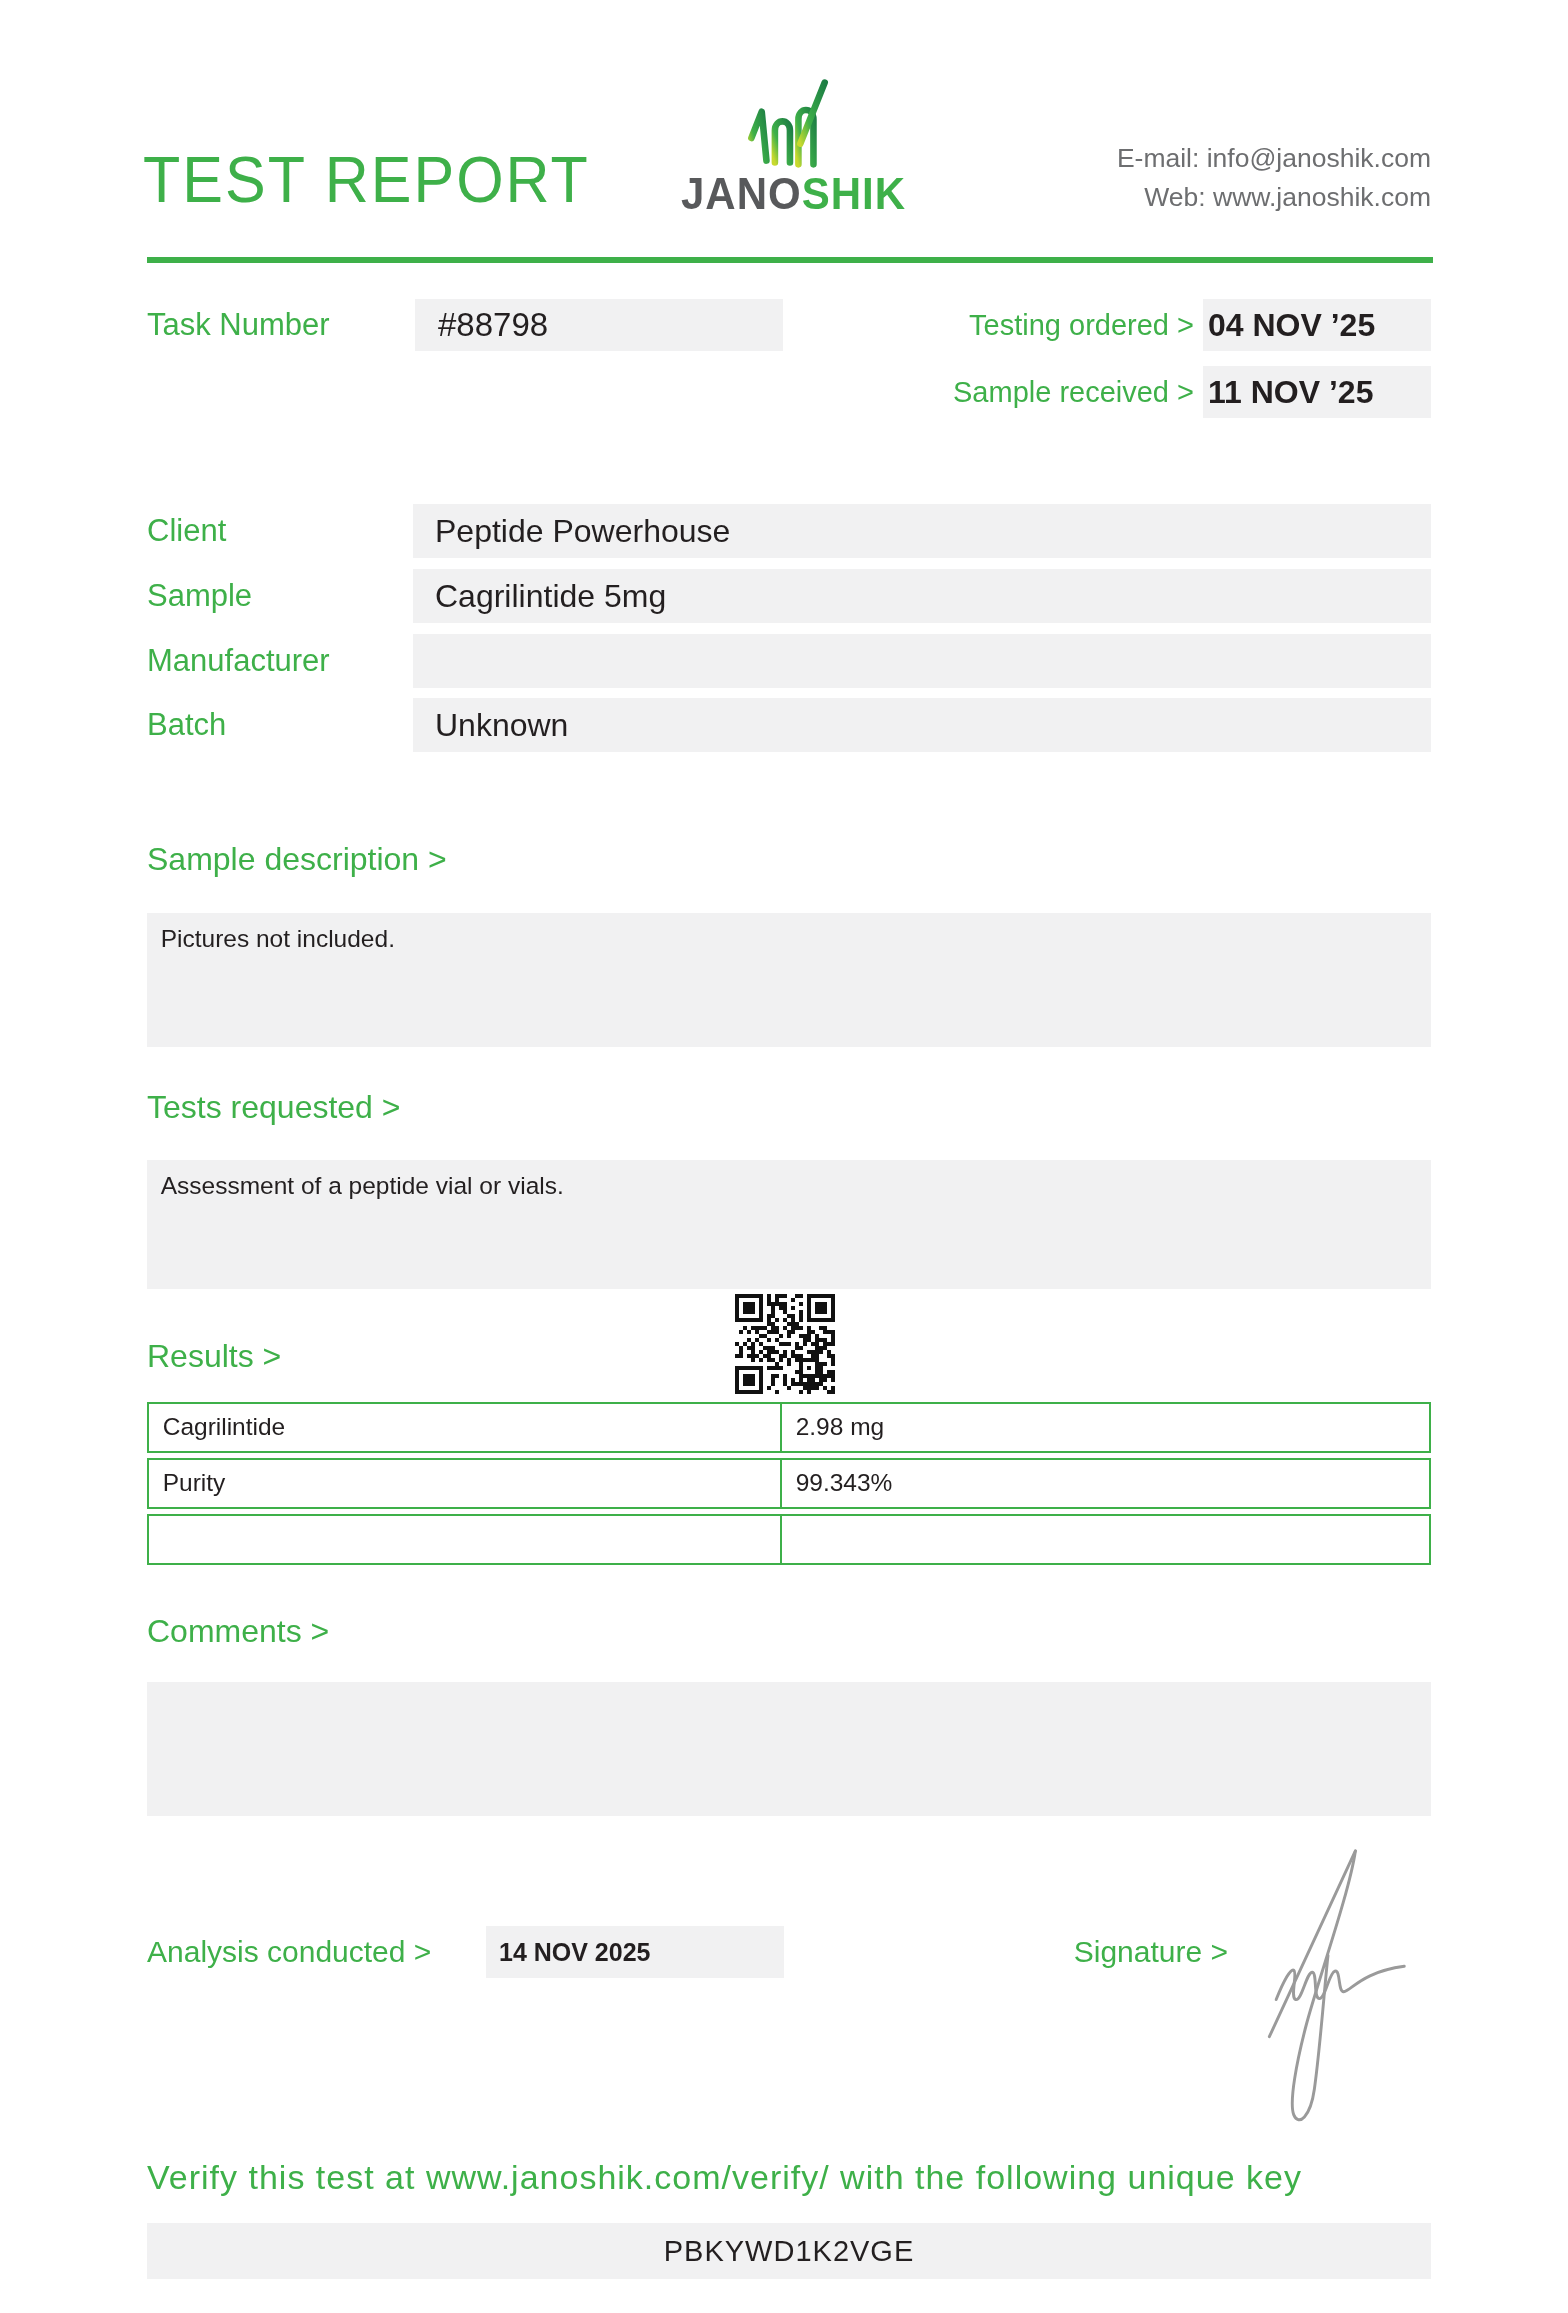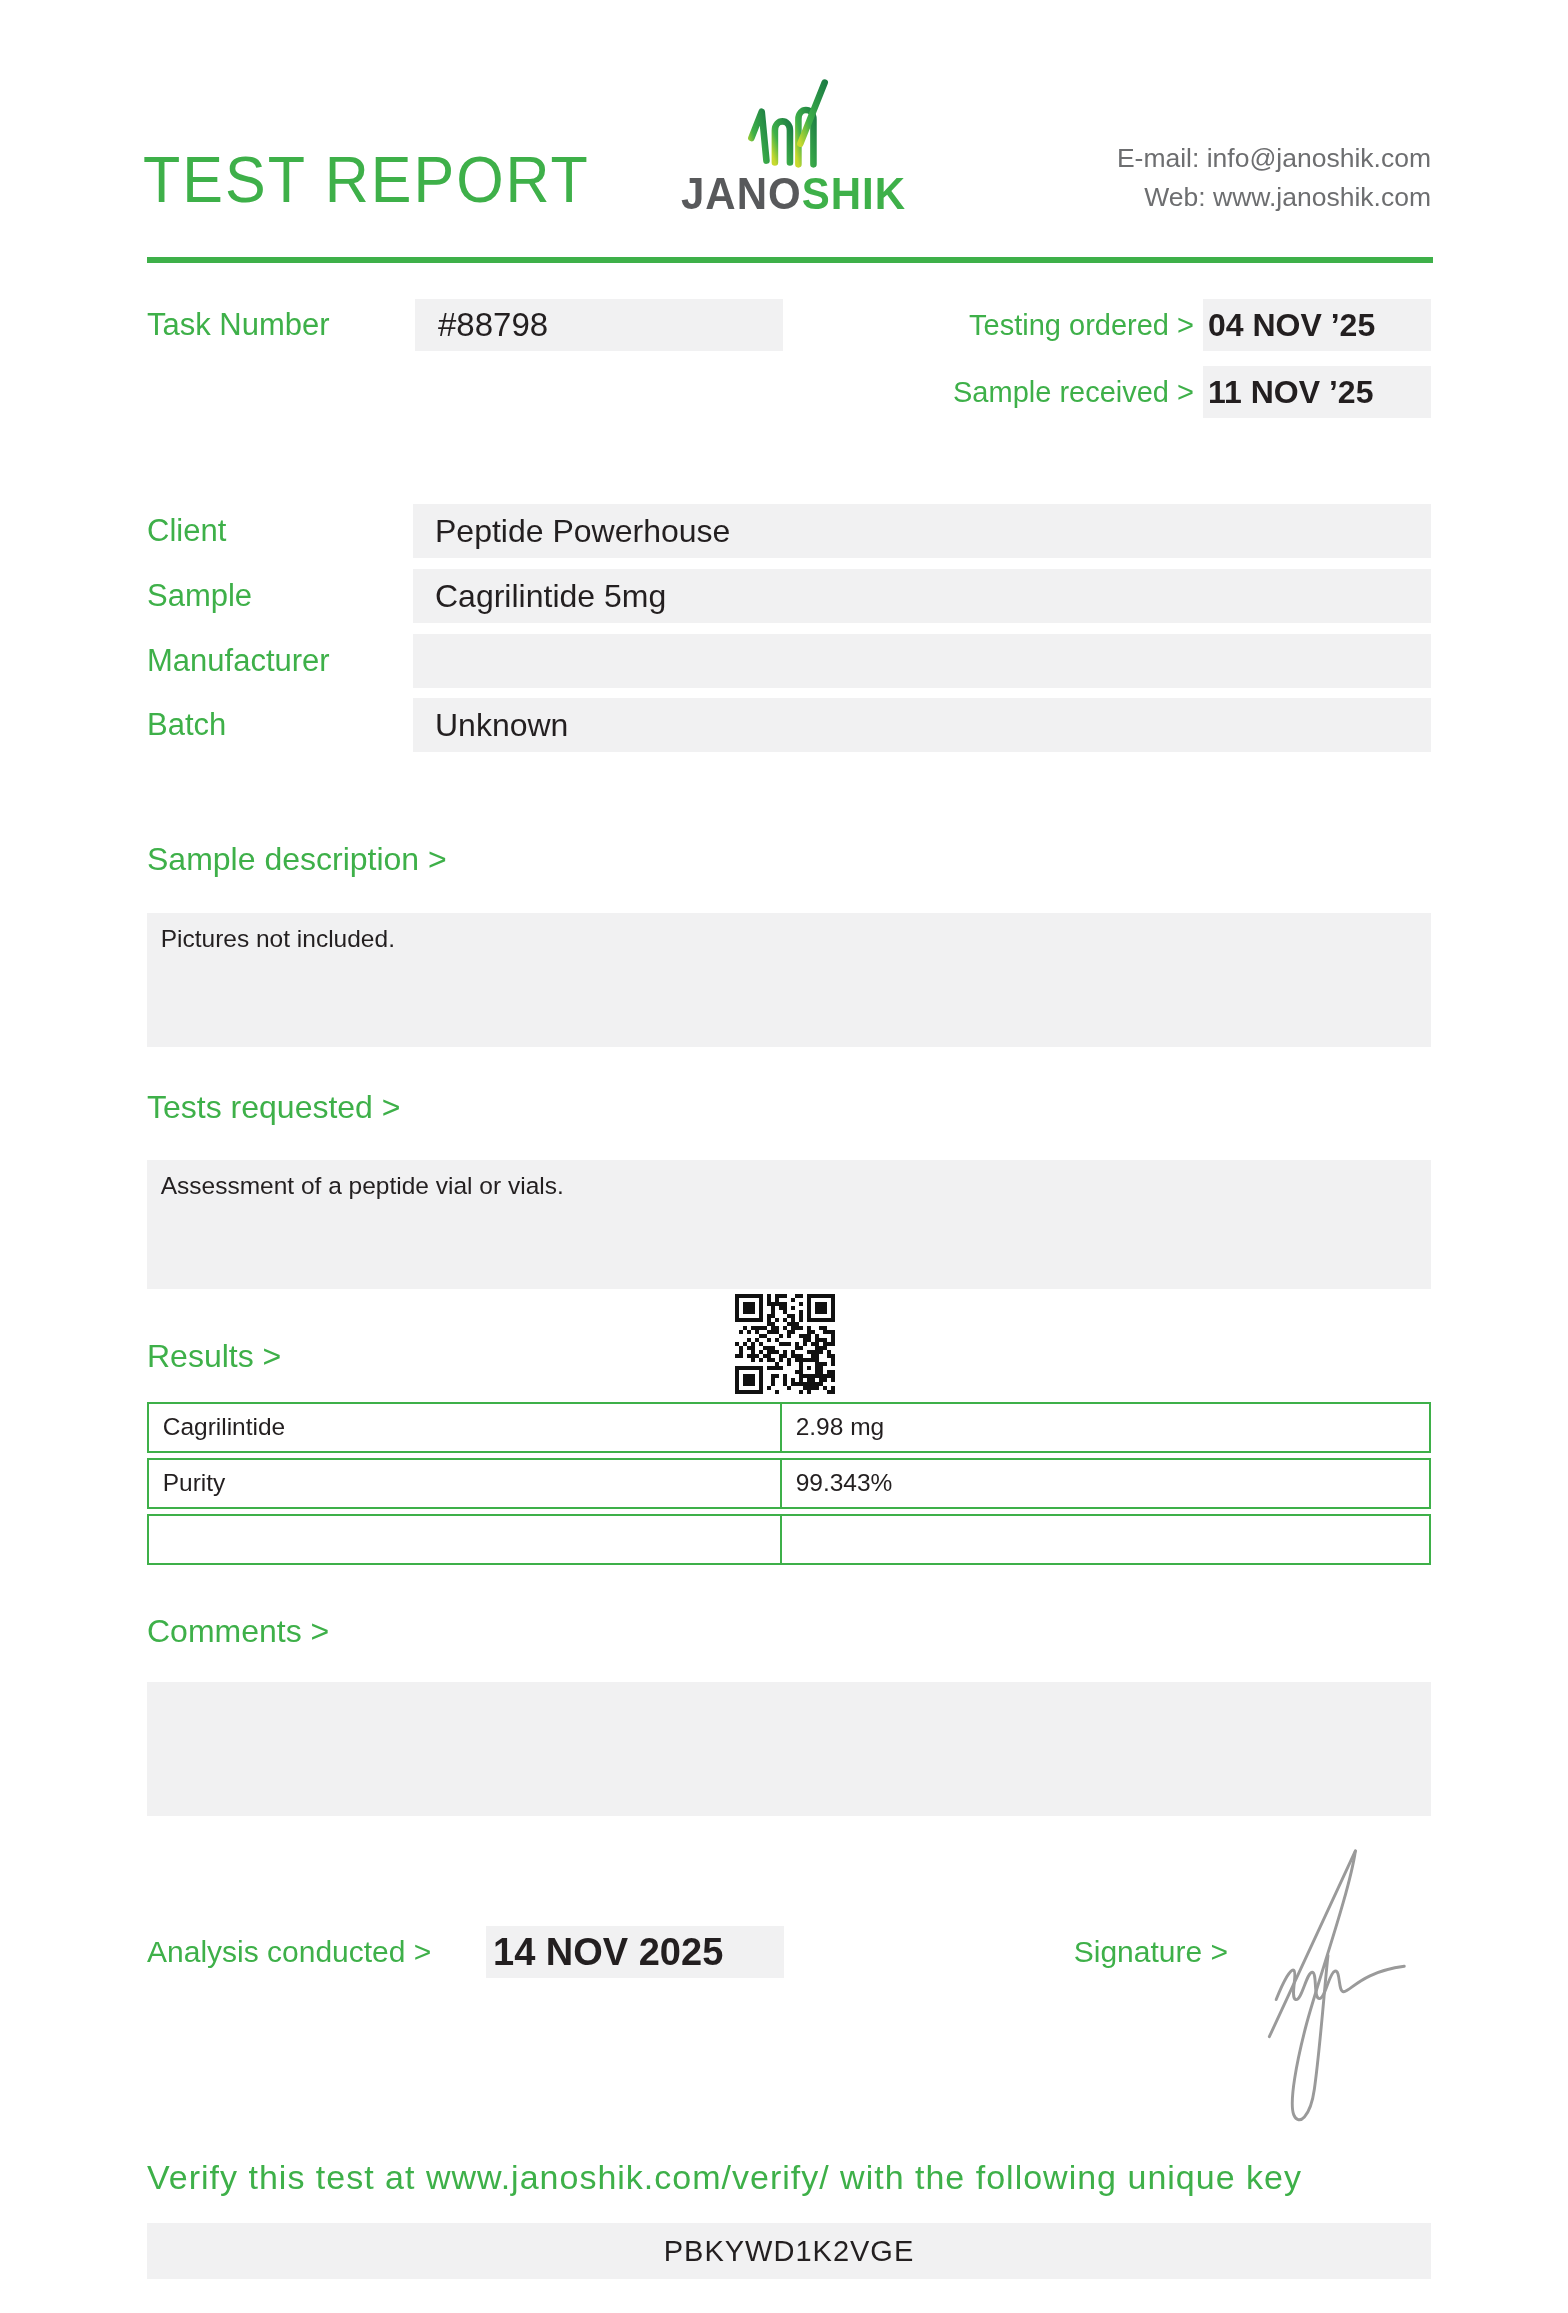--- a/index.html
+++ b/index.html
@@ -59,21 +59,21 @@
   
   .rtable{position:absolute;left:147px;top:1402px;width:1284px;}
   .rrow{display:flex;height:51px;margin-bottom:4.9px;}
   .rcell{border:2.9px solid var(--green,#3eb049);box-sizing:border-box;font-size:24.5px;line-height:45px;}
   .rcell span{display:block;padding-left:13.7px;}
   .rcell.name{width:635px;}
   .rcell.value{flex:1;border-left:none;}
   
   .analysis-label{position:absolute;left:147px;top:1926px;height:52px;line-height:52px;font-size:30px;color:var(--green,#3eb049);white-space:nowrap;}
   .analysis-box{position:absolute;left:486px;top:1926px;width:298px;height:52px;background:var(--gray-box,#f1f1f2);}
-  .analysis-box span{display:block;padding-left:7px;line-height:52px;font-size:38px;font-weight:bold;white-space:nowrap;}
+  .analysis-box span{display:block;padding-left:13px;line-height:52px;font-size:25px;font-weight:bold;white-space:nowrap;}
   .sig-label{position:absolute;left:916px;top:1926px;width:312px;text-align:right;height:52px;line-height:52px;font-size:30px;color:var(--green,#3eb049);white-space:nowrap;}
   .signature{position:absolute;left:1240px;top:1823px;}
   
   .verify-line{
     position:absolute;left:147px;top:2158px;width:1286px;text-align:left;
     font-size:34px;letter-spacing:1px;color:var(--green,#3eb049);white-space:nowrap;
   }
   .key-box{position:absolute;left:147px;top:2223px;width:1284px;height:56px;background:var(--gray-box,#f1f1f2);text-align:center;}
   .key-box span{line-height:56px;font-size:29px;letter-spacing:1px;}
 </style>

